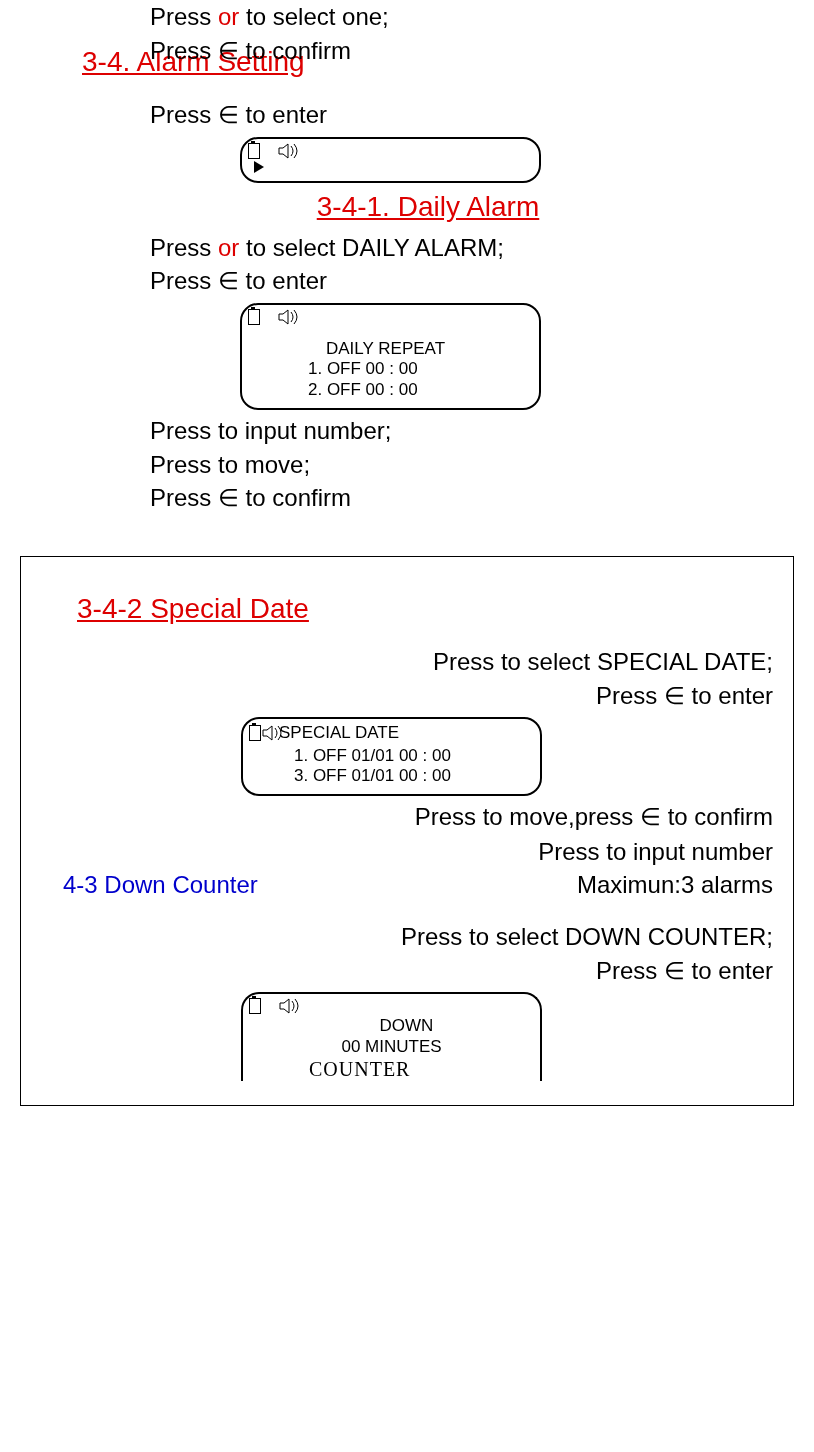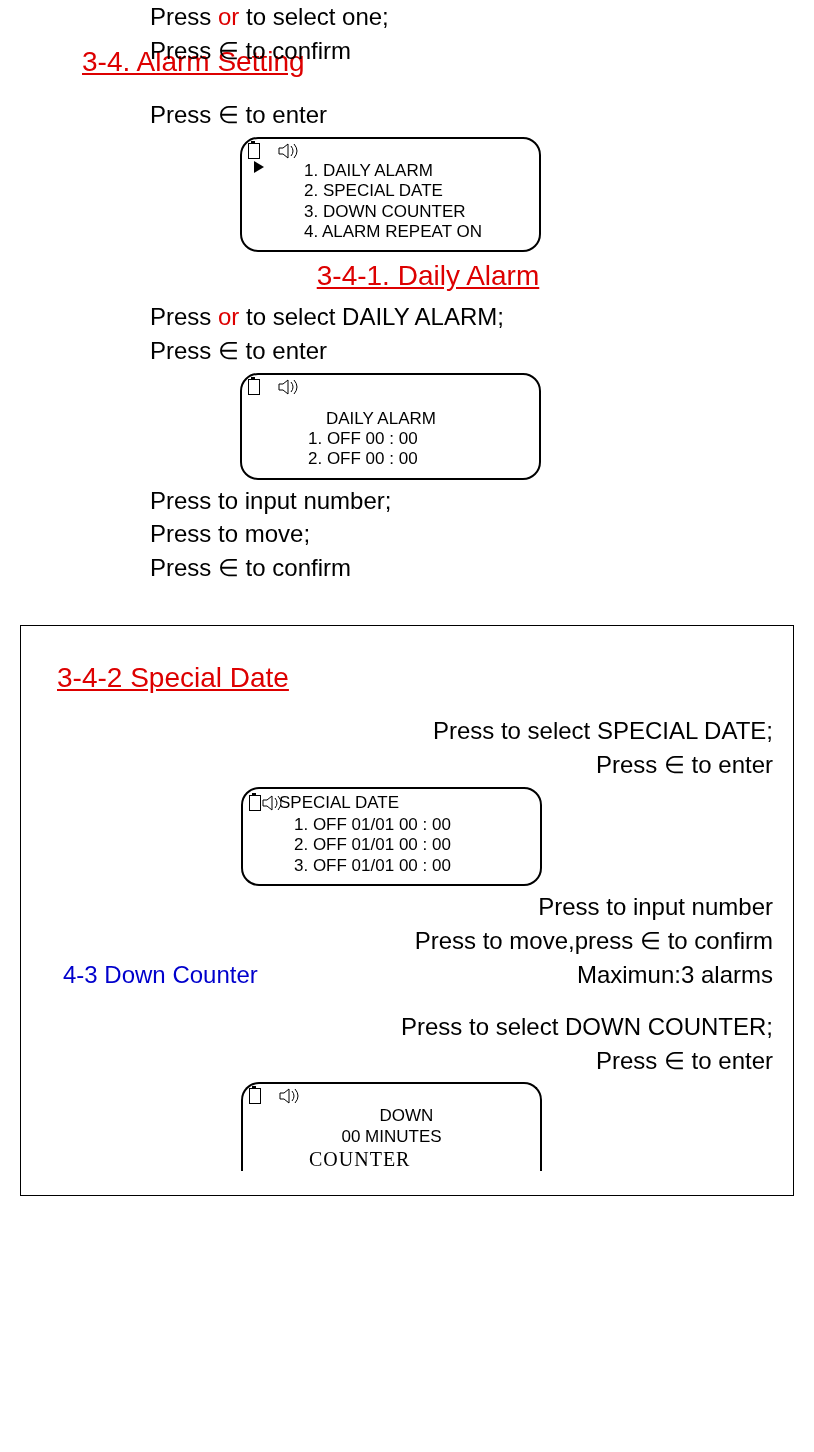--- a/index.html
+++ b/index.html
@@ -121,26 +121,20 @@
       <span class="battery"></span>
       <span class="speaker-icon">
         <svg width="22" height="16" viewBox="0 0 22 16">
             <path d="M1 5 H5 L10 1 V15 L5 11 H1 Z" fill="none" stroke="#000" stroke-width="1"></path>
             <path d="M13 3 Q17 8 13 13 M16 1 Q22 8 16 15" fill="none" stroke="#000" stroke-width="1"></path>
           </svg>
       </span>
     </div>
     <div style="display:flex;">
       <span class="pointer"></span>
-      <div class="lcd-body" style="padding-left:40px;">
-        <div>1. DAILY ALARM</div>
-        <div>2. SPECIAL DATE</div>
-        <div>3. DOWN COUNTER</div>
-        <div>4. ALARM REPEAT ON</div>
-      </div>
     </div>
   </div>
 
   <div class="heading" style="margin-left:42px;text-align:center;">3-4-1. Daily Alarm</div>
 
   <div class="indent1 line">
     <span>Press </span>
     <span class="or">or</span>
     <span>    to select DAILY ALARM;</span>
   </div>
@@ -155,39 +149,39 @@
       <span class="battery"></span>
       <span class="speaker-icon">
         <svg width="22" height="16" viewBox="0 0 22 16">
             <path d="M1 5 H5 L10 1 V15 L5 11 H1 Z" fill="none" stroke="#000" stroke-width="1"></path>
             <path d="M13 3 Q17 8 13 13 M16 1 Q22 8 16 15" fill="none" stroke="#000" stroke-width="1"></path>
           </svg>
       </span>
     </div>
     <div style="height:12px"></div>
     <div class="lcd-body">
-      <div style="padding-left:18px;">DAILY ALARM</div>
+      <div style="padding-left:18px;">DAILY REPEAT</div>
       <div>1. OFF 00 : 00</div>
       <div>2. OFF 00 : 00</div>
     </div>
   </div>
 
   <div class="indent1 line">Press   to input number;</div>
   <div class="indent1 line">Press   to move;</div>
   <div class="indent1 line">
     <span>Press </span>
     <span class="elem">∈</span>
     <span> to confirm</span>
   </div>
 
 </div>
 
 <div class="box">
 
-  <div class="heading" style="margin-left:16px;">3-4-2 Special Date</div>
+  <div class="heading" style="margin-left:36px;">3-4-2 Special Date</div>
 
   <div style="height:12px"></div>
   <div class="indent2 line">Press   to select SPECIAL DATE;</div>
   <div class="indent2 line">
     <span>Press </span>
     <span class="elem">∈</span>
     <span> to enter</span>
   </div>
 
   <div class="lcd" style="margin-left:200px;">
@@ -196,31 +190,30 @@
       <span class="speaker-icon">
         <svg width="22" height="16" viewBox="0 0 22 16">
             <path d="M1 5 H5 L10 1 V15 L5 11 H1 Z" fill="none" stroke="#000" stroke-width="1"></path>
             <path d="M13 3 Q17 8 13 13 M16 1 Q22 8 16 15" fill="none" stroke="#000" stroke-width="1"></path>
           </svg>
       </span>
       <span style="margin-left:-6px;">SPECIAL DATE</span>
     </div>
     <div class="lcd-body-sd">
       <div>1. OFF 01/01 00 : 00</div>
-      <div>2. OFF 01/01 00 : 00</div>
       <div>3. OFF 01/01 00 : 00</div>
     </div>
   </div>
 
-  <div class="indent2 line">Press   to input number</div>
   <div class="indent2 line">
     <span>Press   to move,press </span>
     <span class="elem">∈</span>
     <span> to confirm</span>
   </div>
+  <div class="indent2 line">Press   to input number</div>
   <div class="indent2 line overlap">
     <div class="top-line">Maximun:3 alarms</div>
     <div class="under-line under-blue" style="left:-48px;">4-3 Down Counter</div>
   </div>
 
   <div style="height:18px"></div>
   <div class="indent2 line">Press   to select DOWN COUNTER;</div>
   <div class="indent2 line">
     <span>Press </span>
     <span class="elem">∈</span>

